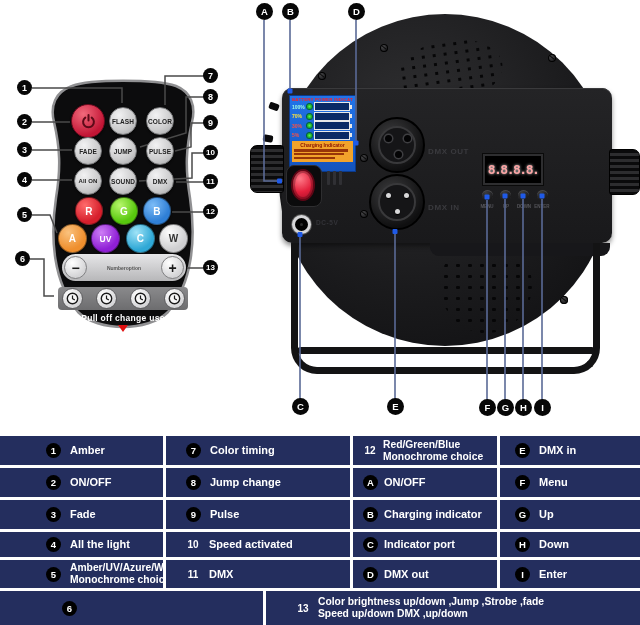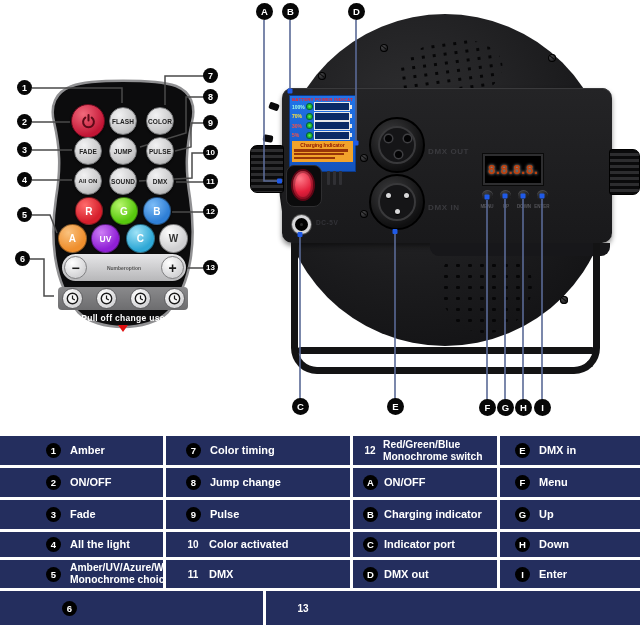--- a/index.html
+++ b/index.html
@@ -55,21 +55,21 @@
   .xlr{position:absolute;width:56px;height:56px;border-radius:50%;
        background:radial-gradient(circle at 40% 35%,#3e3e40,#0f0f10 72%);border:2px solid #000;box-sizing:border-box;}
   .xlr-in-ring{position:absolute;left:7px;top:7px;width:38px;height:38px;border-radius:50%;
        background:#151517;border:2px solid #39393b;box-sizing:border-box;}
   .hole{position:absolute;width:7px;height:7px;border-radius:50%;background:#030304;box-shadow:0 0 0 1.5px #3f3f42;}
   .pin{position:absolute;width:5px;height:5px;border-radius:50%;background:#d8d8da;box-shadow:0 1px 1px #000;}
   .display{position:absolute;left:483px;top:154px;width:60px;height:31px;background:#000;
            border:2px solid #2e2e30;box-sizing:border-box;display:flex;align-items:center;justify-content:center;
            box-shadow:inset 0 0 4px #000,0 0 0 1px #0a0a0a;}
   .digits{font-family:"DejaVu Sans Mono",monospace;font-weight:bold;font-size:13px;letter-spacing:-1.5px;
-          color:#c2410c;text-shadow:0 0 3px rgba(255,255,255,.8);}
+          color:#fca5a5;text-shadow:0 0 3px rgba(255,255,255,.8);}
   .mbtn{position:absolute;top:190px;width:11px;height:11px;border-radius:50%;
         background:radial-gradient(circle at 35% 25%,#3d3d3f,#1b1b1d 70%);box-shadow:inset 0 1px 0 #4a4a4c;}
   .mlabel{position:absolute;top:204px;width:22px;text-align:center;font-size:4.5px;color:#56565c;font-weight:bold;}
 
   
   .bracket{position:absolute;left:291px;top:243px;width:309px;height:131px;border:7px solid #131314;
            border-top:none;border-radius:0 0 26px 26px;box-sizing:border-box;}
   .crossbar{position:absolute;left:297px;top:347px;width:298px;height:7px;background:#131314;border-radius:4px;}
 
   
@@ -350,21 +350,21 @@
         <span class="idb">1</span>
         <span class="ct">Amber</span>
         </div>
       <div class="cell">
         <span class="idb">7</span>
         <span class="ct">Color timing</span>
         </div>
       <div class="cell">
         <span class="idp">12</span>
         <span class="ct sm">Red/Green/Blue
-Monochrome switch</span>
+Monochrome choice</span>
         </div>
       <div class="cell">
         <span class="idb">E</span>
         <span class="ct">DMX in</span>
         </div>
     </div>
     <div class="lrow" style="height:29px;">
       <div class="cell">
         <span class="idb">2</span>
         <span class="ct">ON/OFF</span>
@@ -400,21 +400,21 @@
         <span class="ct">Up</span>
         </div>
     </div>
     <div class="lrow" style="height:25px;">
       <div class="cell">
         <span class="idb">4</span>
         <span class="ct">All the light</span>
         </div>
       <div class="cell">
         <span class="idp">10</span>
-        <span class="ct">Color activated</span>
+        <span class="ct">Speed activated</span>
         </div>
       <div class="cell">
         <span class="idb">C</span>
         <span class="ct">Indicator port</span>
         </div>
       <div class="cell">
         <span class="idb">H</span>
         <span class="ct">Down</span>
         </div>
     </div>
@@ -436,17 +436,19 @@
         <span class="idb">I</span>
         <span class="ct">Enter</span>
         </div>
     </div>
     <div class="lrow footer">
       <div class="cell">
         <span class="idb">6</span>
         </div>
       <div class="cell">
         <span class="idp">13</span>
+        <span class="ct sm">Color brightness up/down ,Jump ,Strobe ,fade
+Speed up/down DMX ,up/down</span>
         </div>
     </div>
   </div>
 
 </div>
 
 </body></html>

